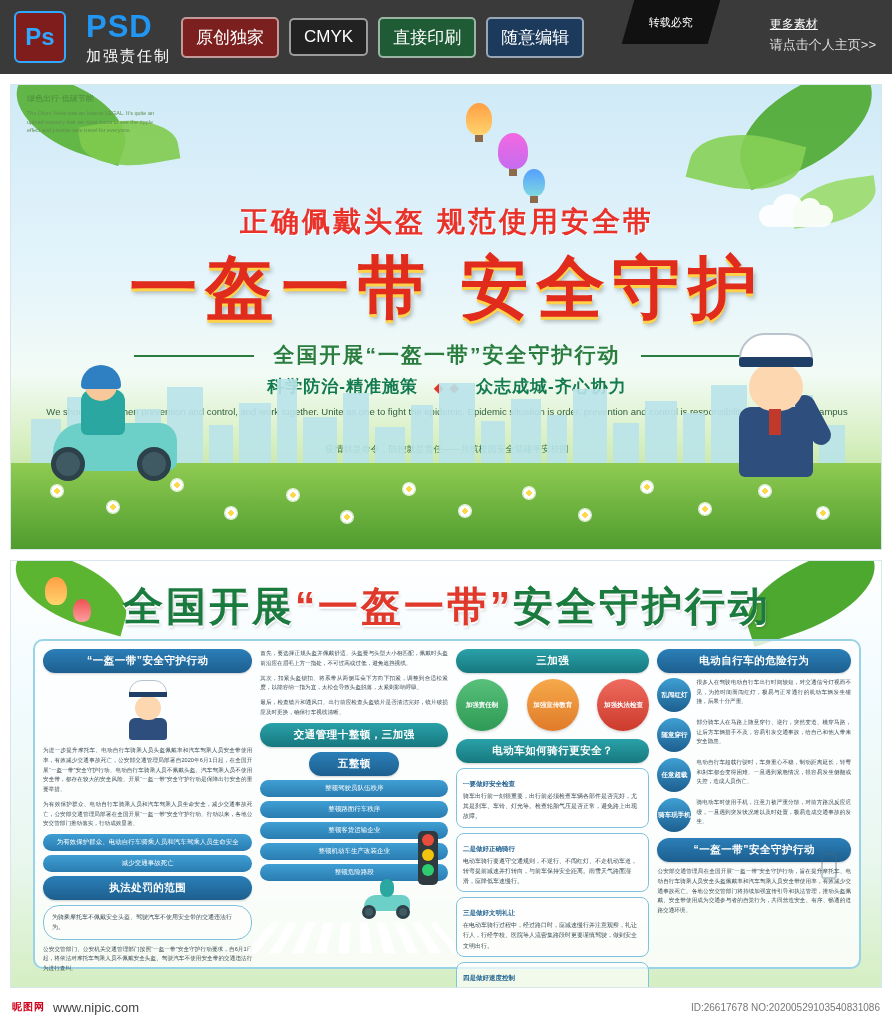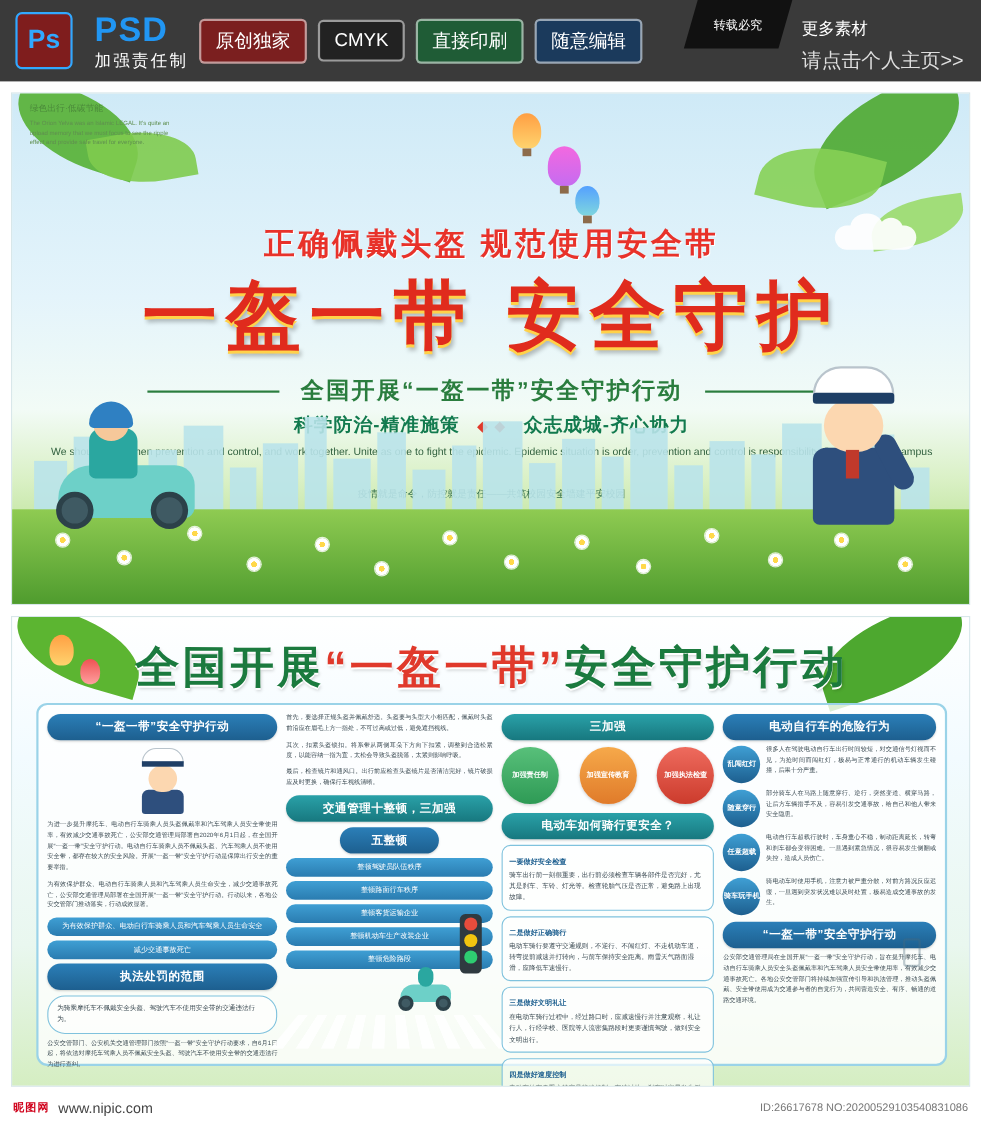--- a/index.html
+++ b/index.html
@@ -58,22 +58,22 @@
     background: #111; color: #fff;
     font-size: 11px;
     display: flex; align-items: center; justify-content: center;
     transform: skewX(-16deg);
   }
   .ribbon span { transform: skewX(16deg); }
   .more-block {
     position: absolute; right: 16px; top: 14px;
     color: #fff; text-align: left; line-height: 1.7;
   }
-  .more-title { font-size: 15px; }
-  .more-sub { font-size: 18px; color: #dedede; }
+  .more-title { font-size: 12px; text-decoration: underline; }
+  .more-sub { font-size: 13px; color: #dedede; }
 
   
   .poster1 {
     position: absolute; left: 10px; top: 84px;
     width: 872px; height: 466px;
     background: linear-gradient(#cfeaf7 0%, #e4f4fb 40%, #f2fbf6 62%, #d9f0c4 76%, #9fd36a 100%);
     overflow: hidden;
     border: 1px solid #d8e7ea;
   }
   .leaf {

